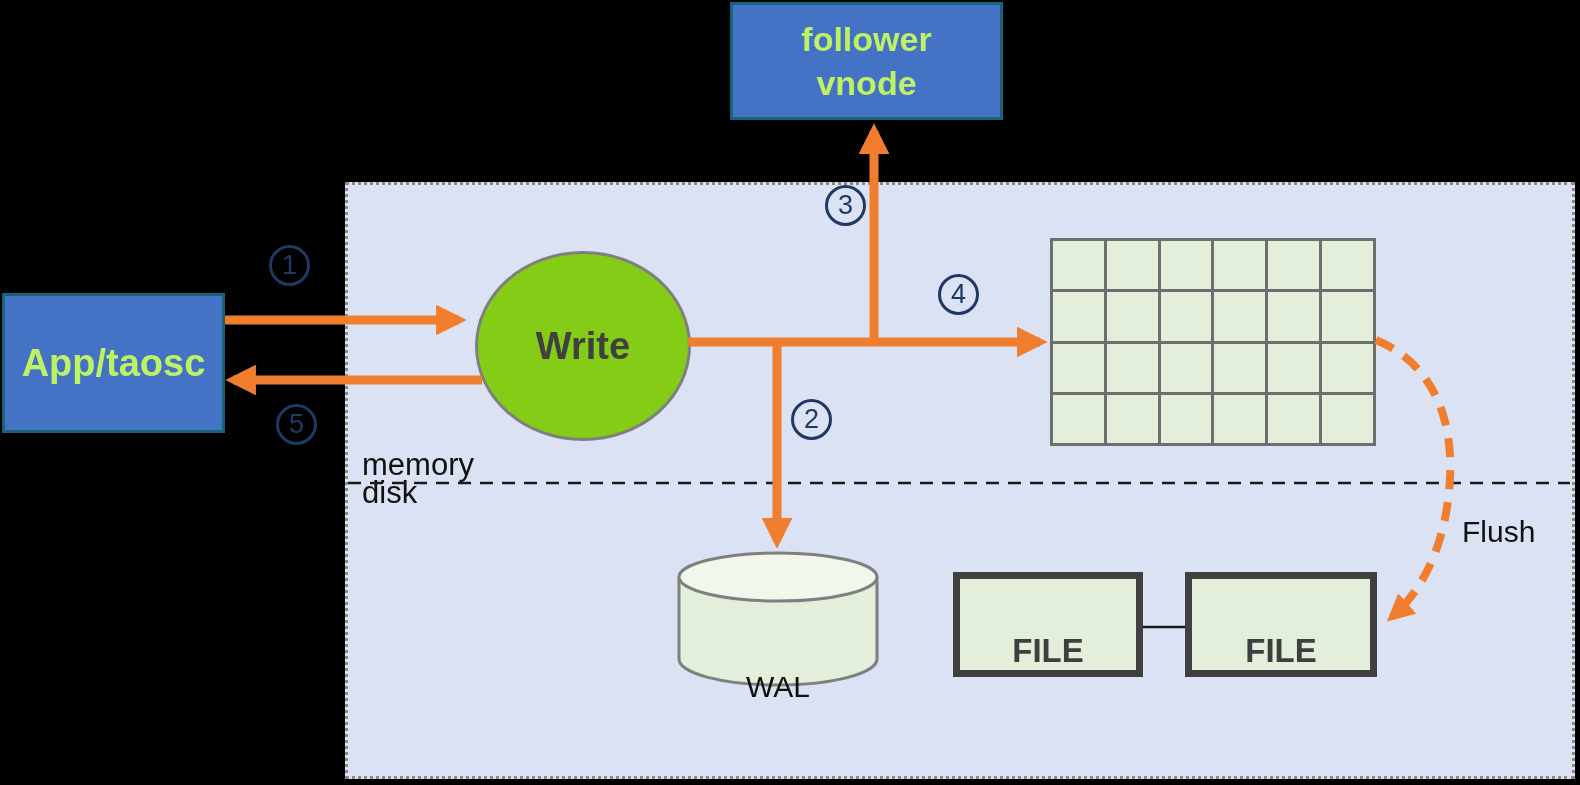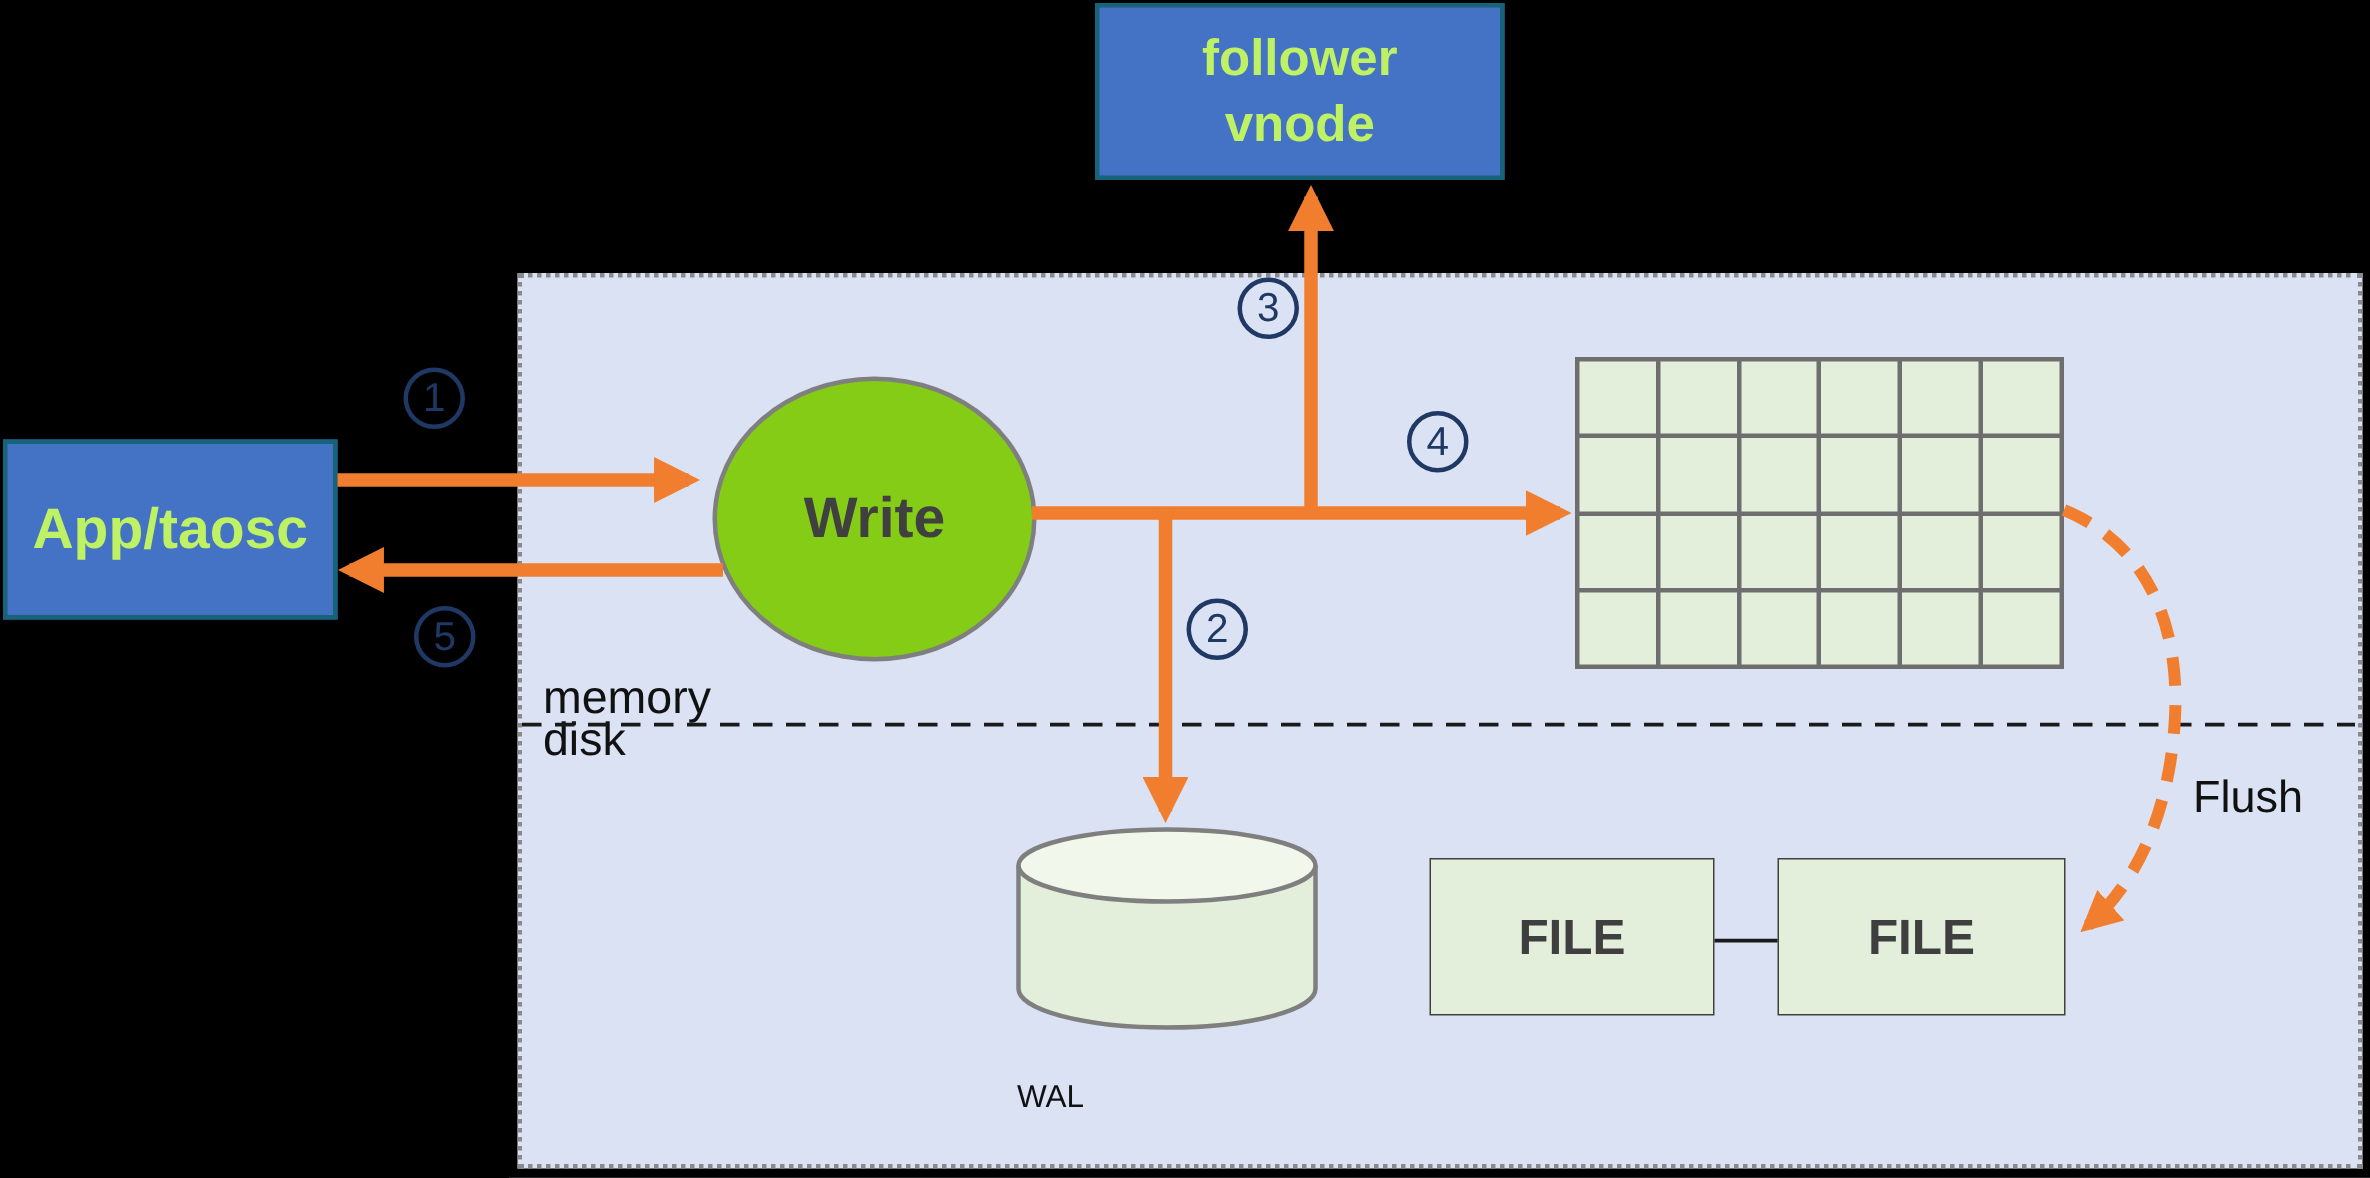--- a/index.html
+++ b/index.html
@@ -13,47 +13,47 @@
     left:345px;top:182px;width:1230px;height:597px;
     background:#DAE2F3;border:3px dotted #8a8a8a;
   }
   
   .blue-box{
     background:#4472C4;border:3px solid #17637A;
     display:flex;align-items:center;justify-content:center;
     color:#bef264;font-weight:bold;text-align:center;white-space:pre-line;
   }
   #follower-box{left:730px;top:2px;width:273px;height:118px;font-size:34px;line-height:44px;}
-  #app-box{left:2px;top:293px;width:223px;height:120px;font-size:38px;}
+  #app-box{left:2px;top:293px;width:223px;height:140px;font-size:38px;}
   
   #write-circle{
     left:475px;top:251px;width:216px;height:190px;border-radius:50%;
     background:#84cc16;border:3px solid #7F7F7F;
     display:flex;align-items:center;justify-content:center;
     font-size:38px;font-weight:bold;color:#404040;
   }
   
   #mem-table{
     left:1050px;top:238px;width:326px;height:208px;
     display:grid;gap:3px;padding:3px;background:#6E6E6E;
   }
   #mem-table .cell{background:#E3EFDA;}
   
   #wal-cylinder{left:676px;top:549px;width:204px;height:142px;}
   
   .file-box{
-    background:#E3EFDA;border:1px solid #404040;
-    display:flex;align-items:center;justify-content:center;
+    background:#E3EFDA;border:7px solid #404040;
+    display:flex;align-items:flex-end;justify-content:center;
     font-size:33px;font-weight:bold;color:#3F3F3F;
   }
   #file-box-1{left:953px;top:572px;width:190px;height:105px;}
   #file-box-2{left:1185px;top:572px;width:192px;height:105px;}
   
   .plain-label{color:#111;}
-  #wal-label{left:678px;top:720px;width:200px;font-size:21px;}
+  #wal-label{left:678px;top:670px;width:200px;text-align:center;font-size:30px;}
   #memory-label{left:362px;top:447px;font-size:31px;}
   #disk-label{left:362px;top:475px;font-size:31px;}
   #leader-label{left:1300px;top:728px;width:246px;text-align:right;font-size:30px;}
   #flush-label{left:1462px;top:515px;font-size:30px;}
   
   .step{
     width:41px;height:41px;border-radius:50%;
     border:3px solid #1F3864;color:#1F3864;
     display:flex;align-items:center;justify-content:center;
     font-size:27px;font-weight:400;background:transparent;

